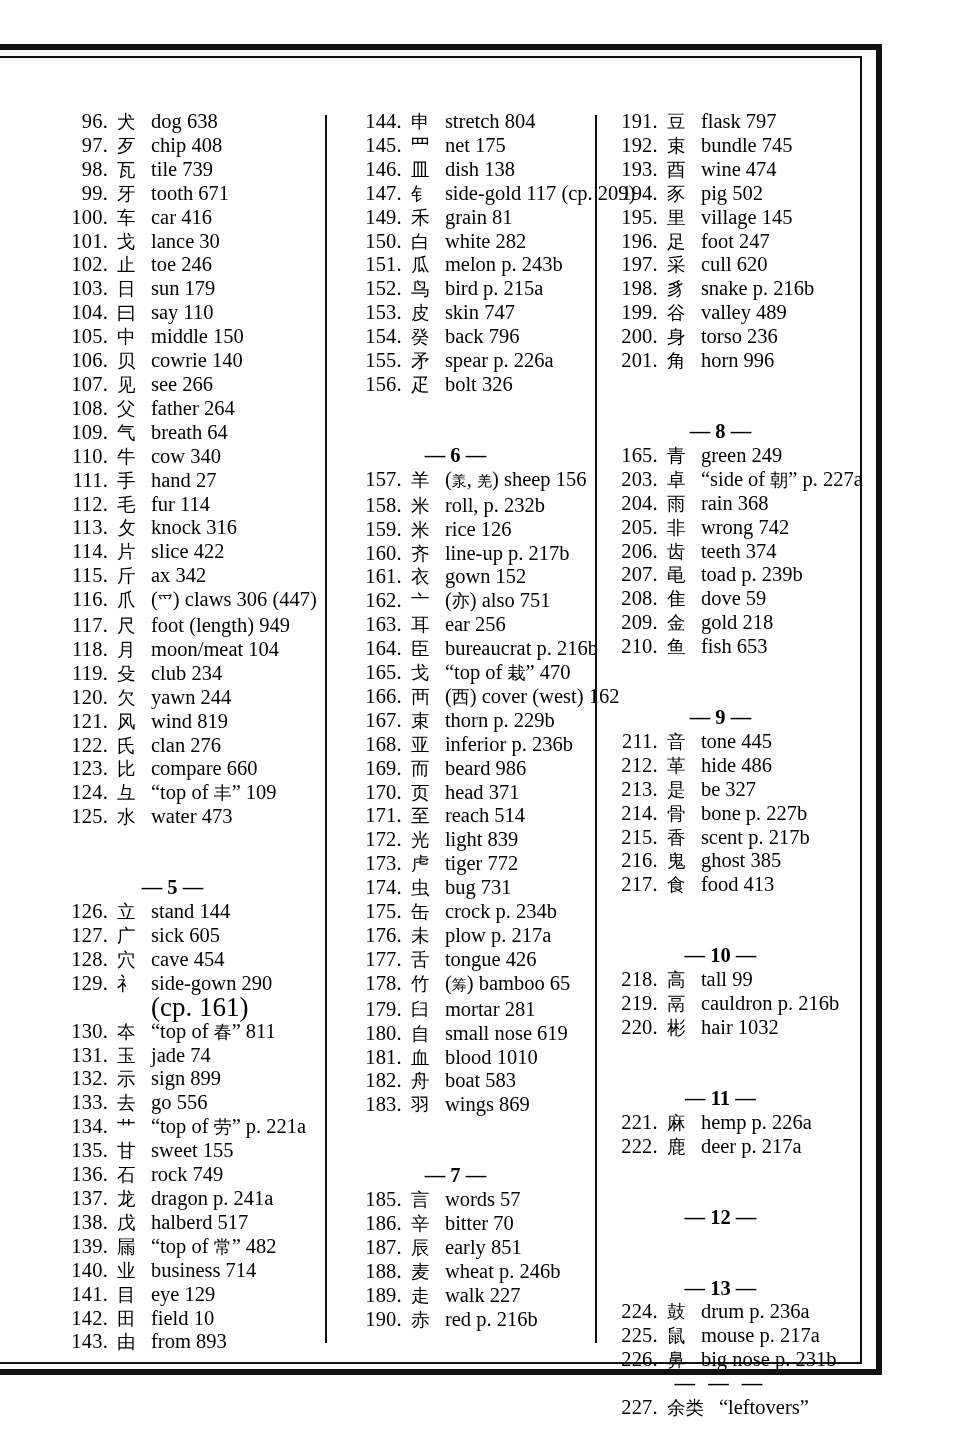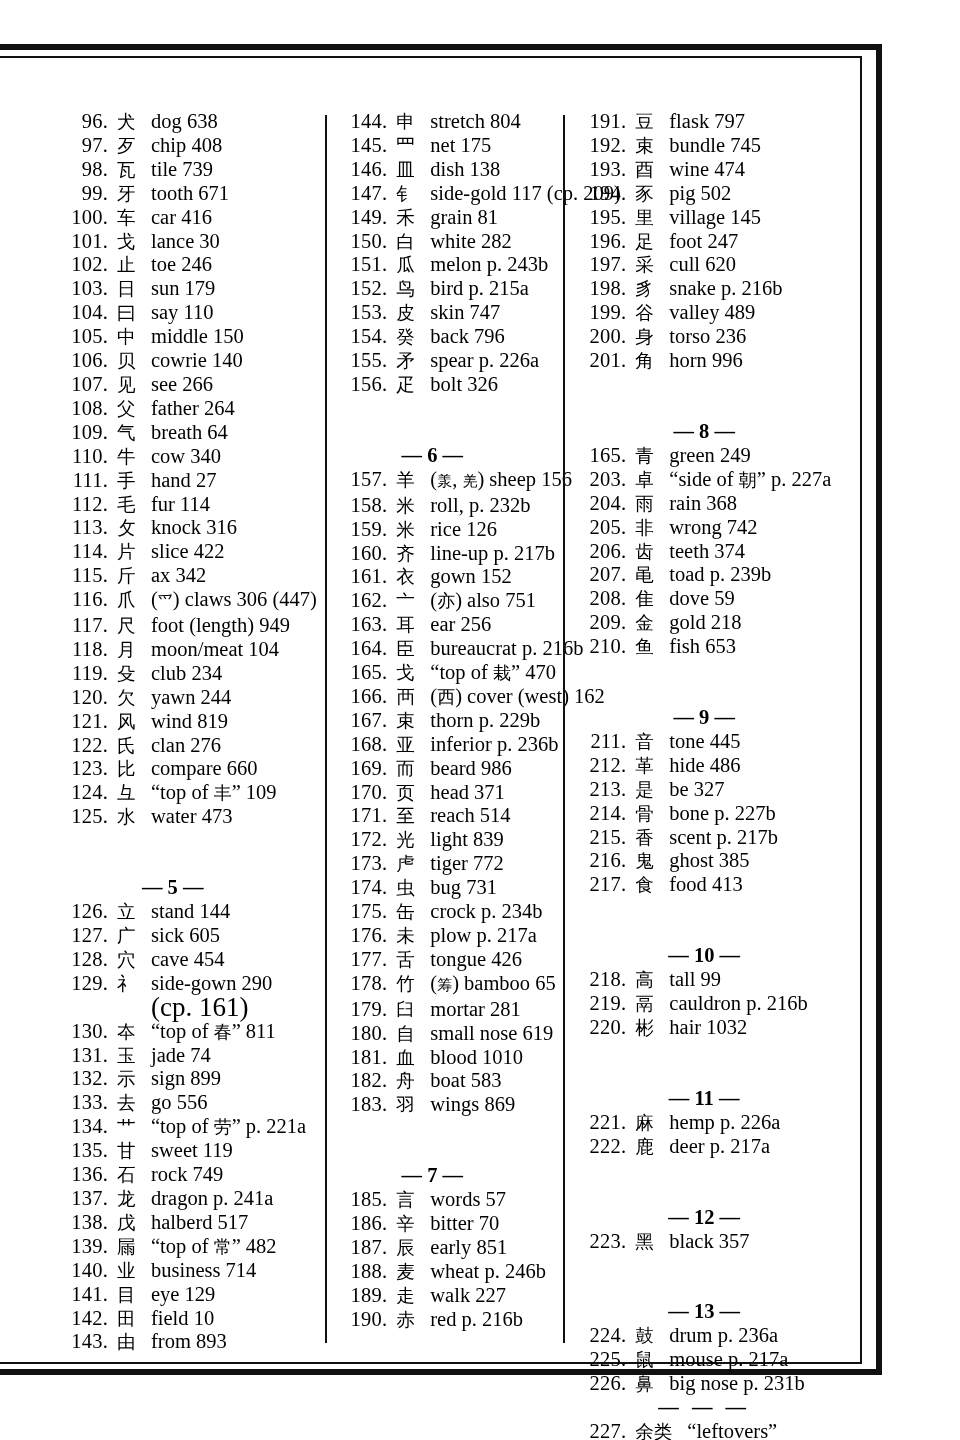--- a/index.html
+++ b/index.html
@@ -50,21 +50,21 @@
     width: 800px;
     height: 1240px;
     display: flex;
     flex-direction: row;
   }
   .col {
     position: relative;
     box-sizing: border-box;
   }
   .col-1 { width: 269px; padding-right: 8px; }
-  .col-2 { width: 238px; padding-left: 16px; padding-right: 6px; }
+  .col-2 { width: 270px; padding-left: 31px; padding-right: 6px; }
   .col-3 { width: 305px; padding-left: 17px; }
   .col-2::before,
   .col-3::before {
     content: "";
     position: absolute;
     left: 0;
     top: 5px;
     width: 2px;
     height: 1228px;
     background: #111111;
@@ -387,21 +387,21 @@
       <div class="entry">
           <span class="num">134.</span>
           <span class="dot"></span>
           <span class="glyph">艹</span>
           <span class="gloss"><span>“top of </span><span class="cjk">劳</span><span>” </span><span class="pg">p. 221a</span></span>
         </div>
       <div class="entry">
           <span class="num">135.</span>
           <span class="dot"></span>
           <span class="glyph">甘</span>
-          <span class="gloss">sweet 119</span>
+          <span class="gloss">sweet 155</span>
         </div>
       <div class="entry">
           <span class="num">136.</span>
           <span class="dot"></span>
           <span class="glyph">石</span>
           <span class="gloss">rock 749</span>
         </div>
       <div class="entry">
           <span class="num">137.</span>
           <span class="dot"></span>
@@ -937,26 +937,20 @@
       <div class="entry">
           <span class="num">222.</span>
           <span class="dot"></span>
           <span class="glyph">鹿</span>
           <span class="gloss"><span>deer </span><span class="pg">p. 217a</span></span>
         </div>
 
       <div class="gap"></div>
       <div class="sec">— 12 —</div>
 
-      <div class="entry">
-          <span class="num">223.</span>
-          <span class="dot"></span>
-          <span class="glyph">黑</span>
-          <span class="gloss">black 357</span>
-        </div>
 
       <div class="gap"></div>
       <div class="sec">— 13 —</div>
 
       <div class="entry">
           <span class="num">224.</span>
           <span class="dot"></span>
           <span class="glyph">鼓</span>
           <span class="gloss"><span>drum </span><span class="pg">p. 236a</span></span>
         </div>

